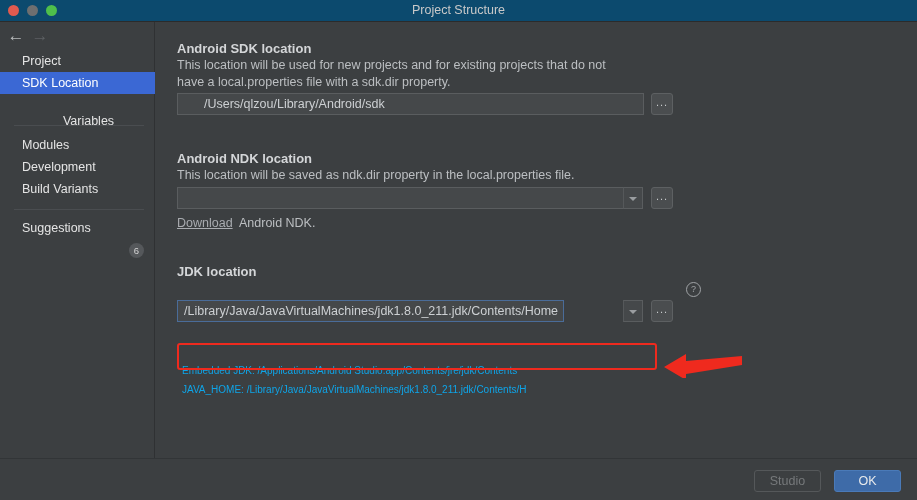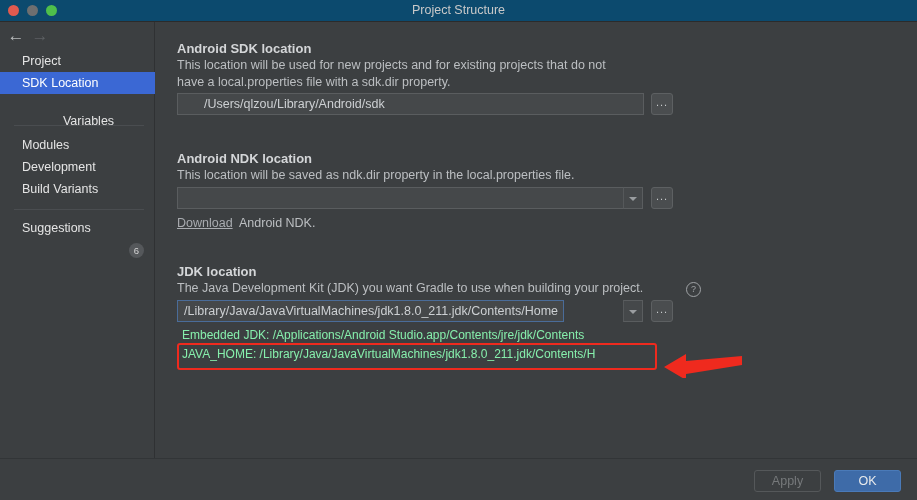--- a/index.html
+++ b/index.html
@@ -195,23 +195,24 @@
     width: 13px; height: 13px;
     border: 1px solid #a0a3a6;
     border-radius: 50%;
     color: #a0a3a6;
     font-size: 9px;
     line-height: 12px;
     text-align: center;
   }
   .info-line {
     position: absolute;
-    font-size: 12px;
-    color: #86efac;
-    white-space: nowrap;
+    font-size: 10px;
+    color: #0ea5e9;
+    white-space: nowrap;
+    margin-top: 37px;
   }
 
   
   #highlight-box {
     position: absolute;
     box-sizing: border-box;
     border: 2px solid #ef2a1e;
     border-radius: 3px;
     pointer-events: none;
   }
@@ -303,34 +304,33 @@
 
     <div class="section-title" style="left:21px; top:129px;">Android NDK location</div>
     <div class="section-desc" style="left:21px; top:146px;">This location will be saved as ndk.dir property in the local.properties file.</div>
     <div class="textfield" style="left:21px; top:165px; width:447px;"></div>
     <div class="combo-arrow" style="left:467px; top:165px;"></div>
     <div class="browse-btn" style="left:495px; top:165px;">...</div>
     <div class="link" style="left:21px; top:194px;">Download</div>
     <div class="plain-inline" style="left:83px; top:194px;">Android NDK.</div>
 
     <div class="section-title" style="left:21px; top:242px;">JDK location</div>
-    <div class="section-desc" style="left:21px; top:259px;">The Java Development Kit (JDK) you want Gradle to use when building your project.</div>
     <div id="help-icon" style="left:530px; top:260px;">?</div>
     <div class="textfield focused" style="left:21px; top:278px; width:387px;">/Library/Java/JavaVirtualMachines/jdk1.8.0_211.jdk/Contents/Home</div>
     <div class="combo-arrow" style="left:467px; top:278px;"></div>
     <div class="browse-btn" style="left:495px; top:278px;">...</div>
 
     <div class="info-line" style="left:26px; top:306px;">Embedded JDK: /Applications/Android Studio.app/Contents/jre/jdk/Contents</div>
     <div class="info-line" style="left:26px; top:325px;">JAVA_HOME: /Library/Java/JavaVirtualMachines/jdk1.8.0_211.jdk/Contents/H</div>
 
     <div id="highlight-box" style="left:21px; top:321px; width:480px; height:27px;"></div>
     <svg id="arrow-annotation" style="left:500px; top:310px;" width="90" height="46" viewBox="0 0 90 46">
       <path d="M 8 35 L 30 22 L 30 29 L 86 24 L 86 33 L 30 42 L 30 48 Z" fill="#ef2a1e"></path>
     </svg>
   </div>
 
   <div id="bottombar">
     <div class="dlg-btn" id="btn-cancel">Cancel</div>
-    <div class="dlg-btn" id="btn-apply">Apply</div>
+    <div class="dlg-btn" id="btn-apply">Studio</div>
     <div class="dlg-btn" id="btn-ok">OK</div>
   </div>
 
 </div>
 
 </body></html>

